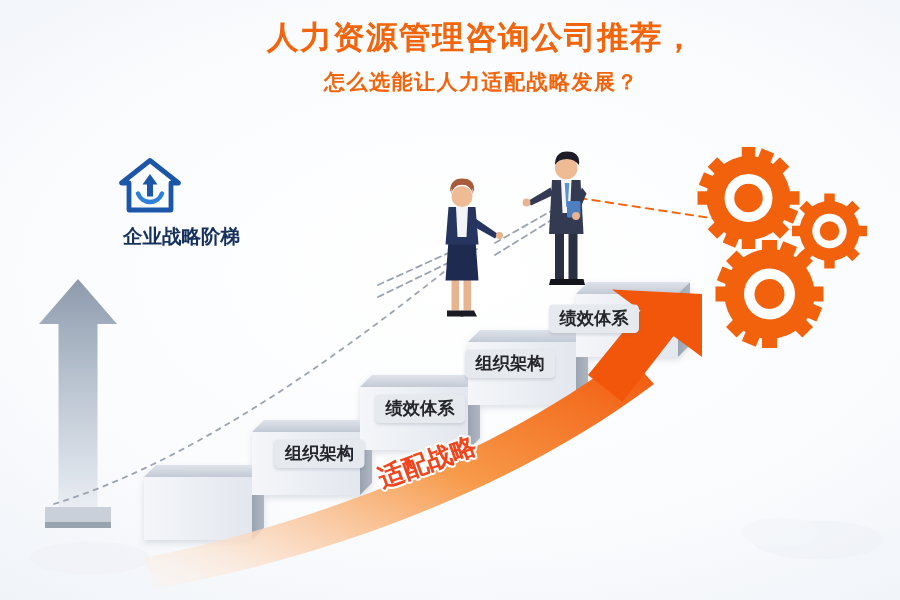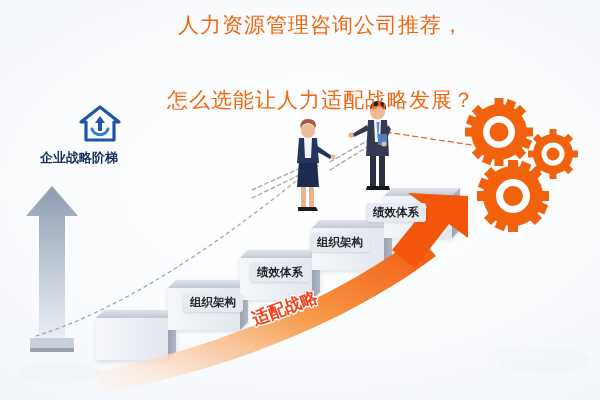--- a/index.html
+++ b/index.html
@@ -14,32 +14,32 @@
       radial-gradient(ellipse 520px 300px at 52% 46%, #ffffff 0%, #fbfcfe 55%, #eef2f7 100%);
   }
   .bgsvg{position:absolute;left:0;top:0;width:600px;height:400px;}
 
   
   #title{
     position:absolute;left:0;top:10px;width:600px;text-align:center;
     z-index:40;pointer-events:none;
   }
   #title .line{
-    display:block;color:#f2650d;font-weight:normal;letter-spacing:1px;
+    display:block;color:#f2650d;font-weight:bold;letter-spacing:1px;
     font-family:"DejaVu Sans","Liberation Sans",sans-serif;
     padding-left:42px;
   }
   #title .l1{font-size:21px;line-height:30px;}
-  #title .l2{font-size:21px;line-height:30px;margin-top:45px;}
+  #title .l2{font-size:14px;line-height:30px;}
 
   
   #home-block{position:absolute;left:40px;top:104px;width:120px;z-index:35;}
   #home-icon{display:block;margin:0 auto;}
   #home-label{
-    display:block;text-align:left;margin-top:5px;
+    display:block;text-align:right;margin-top:5px;
     color:#16325c;font-size:13px;font-weight:bold;
     font-family:Liberation Sans, sans-serif;
     white-space:nowrap;
   }
 
   
   .steptag{
     position:absolute;z-index:30;
     background:#e6e9ee;border-radius:3px;
     color:#24262b;font-size:11.5px;font-weight:bold;

